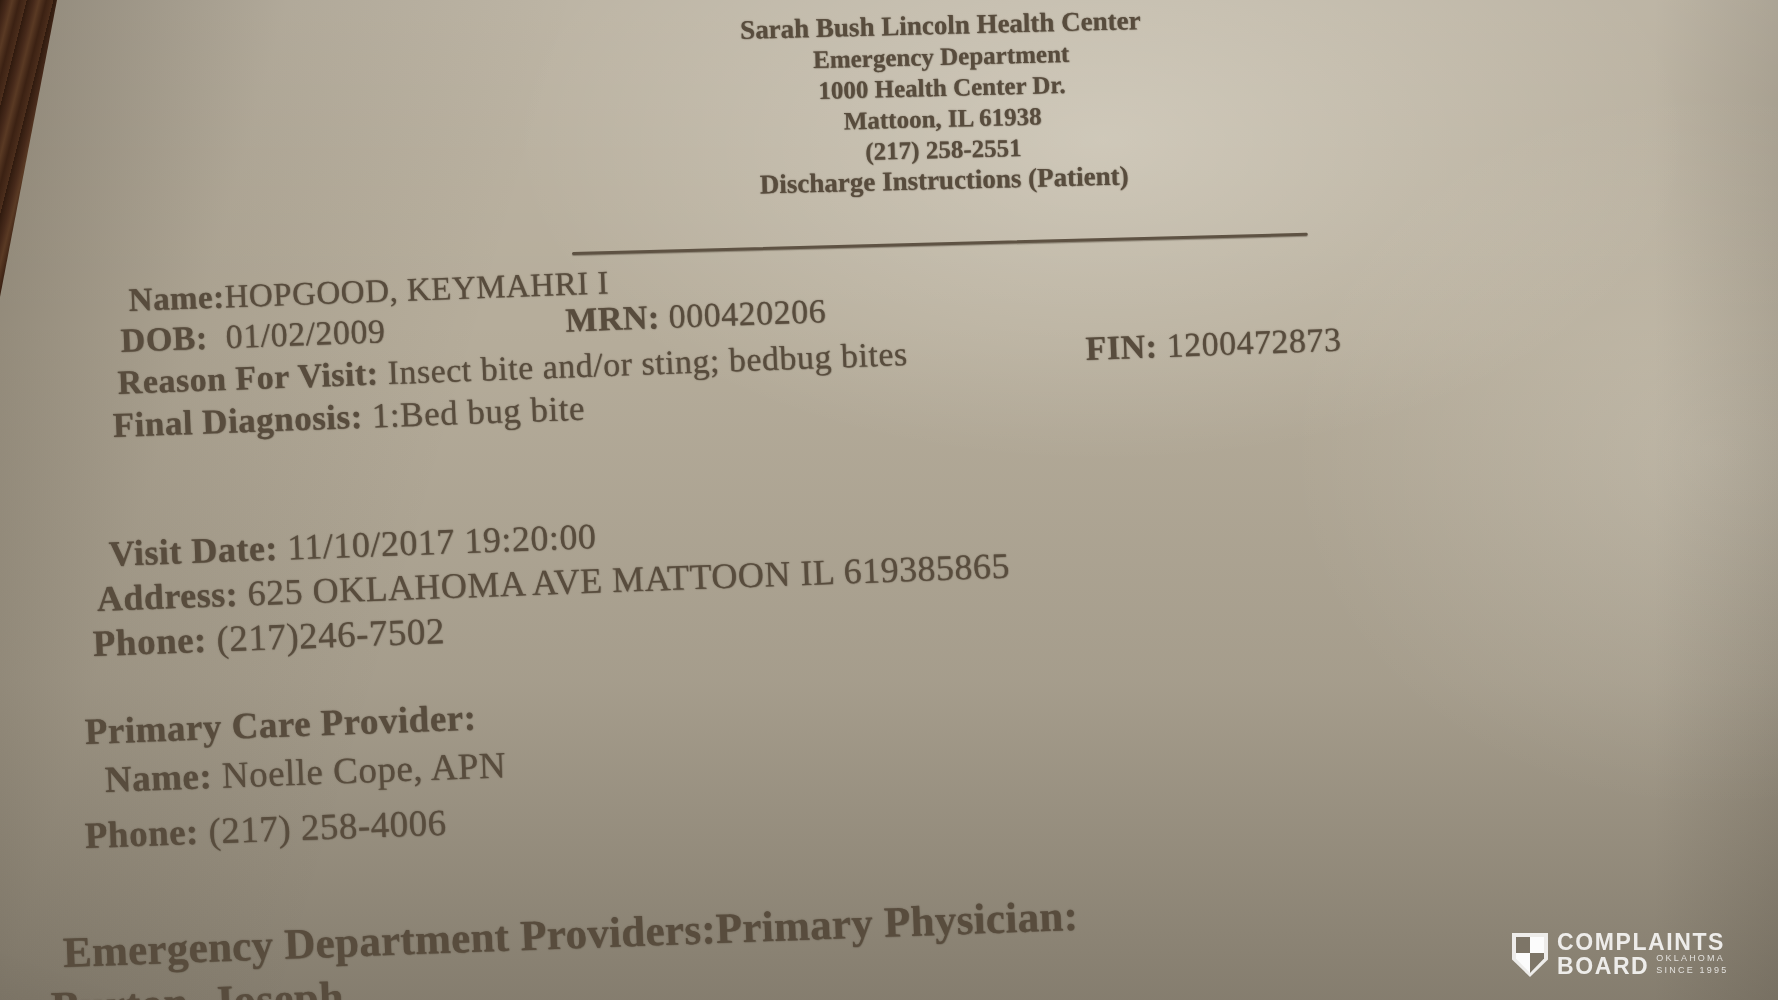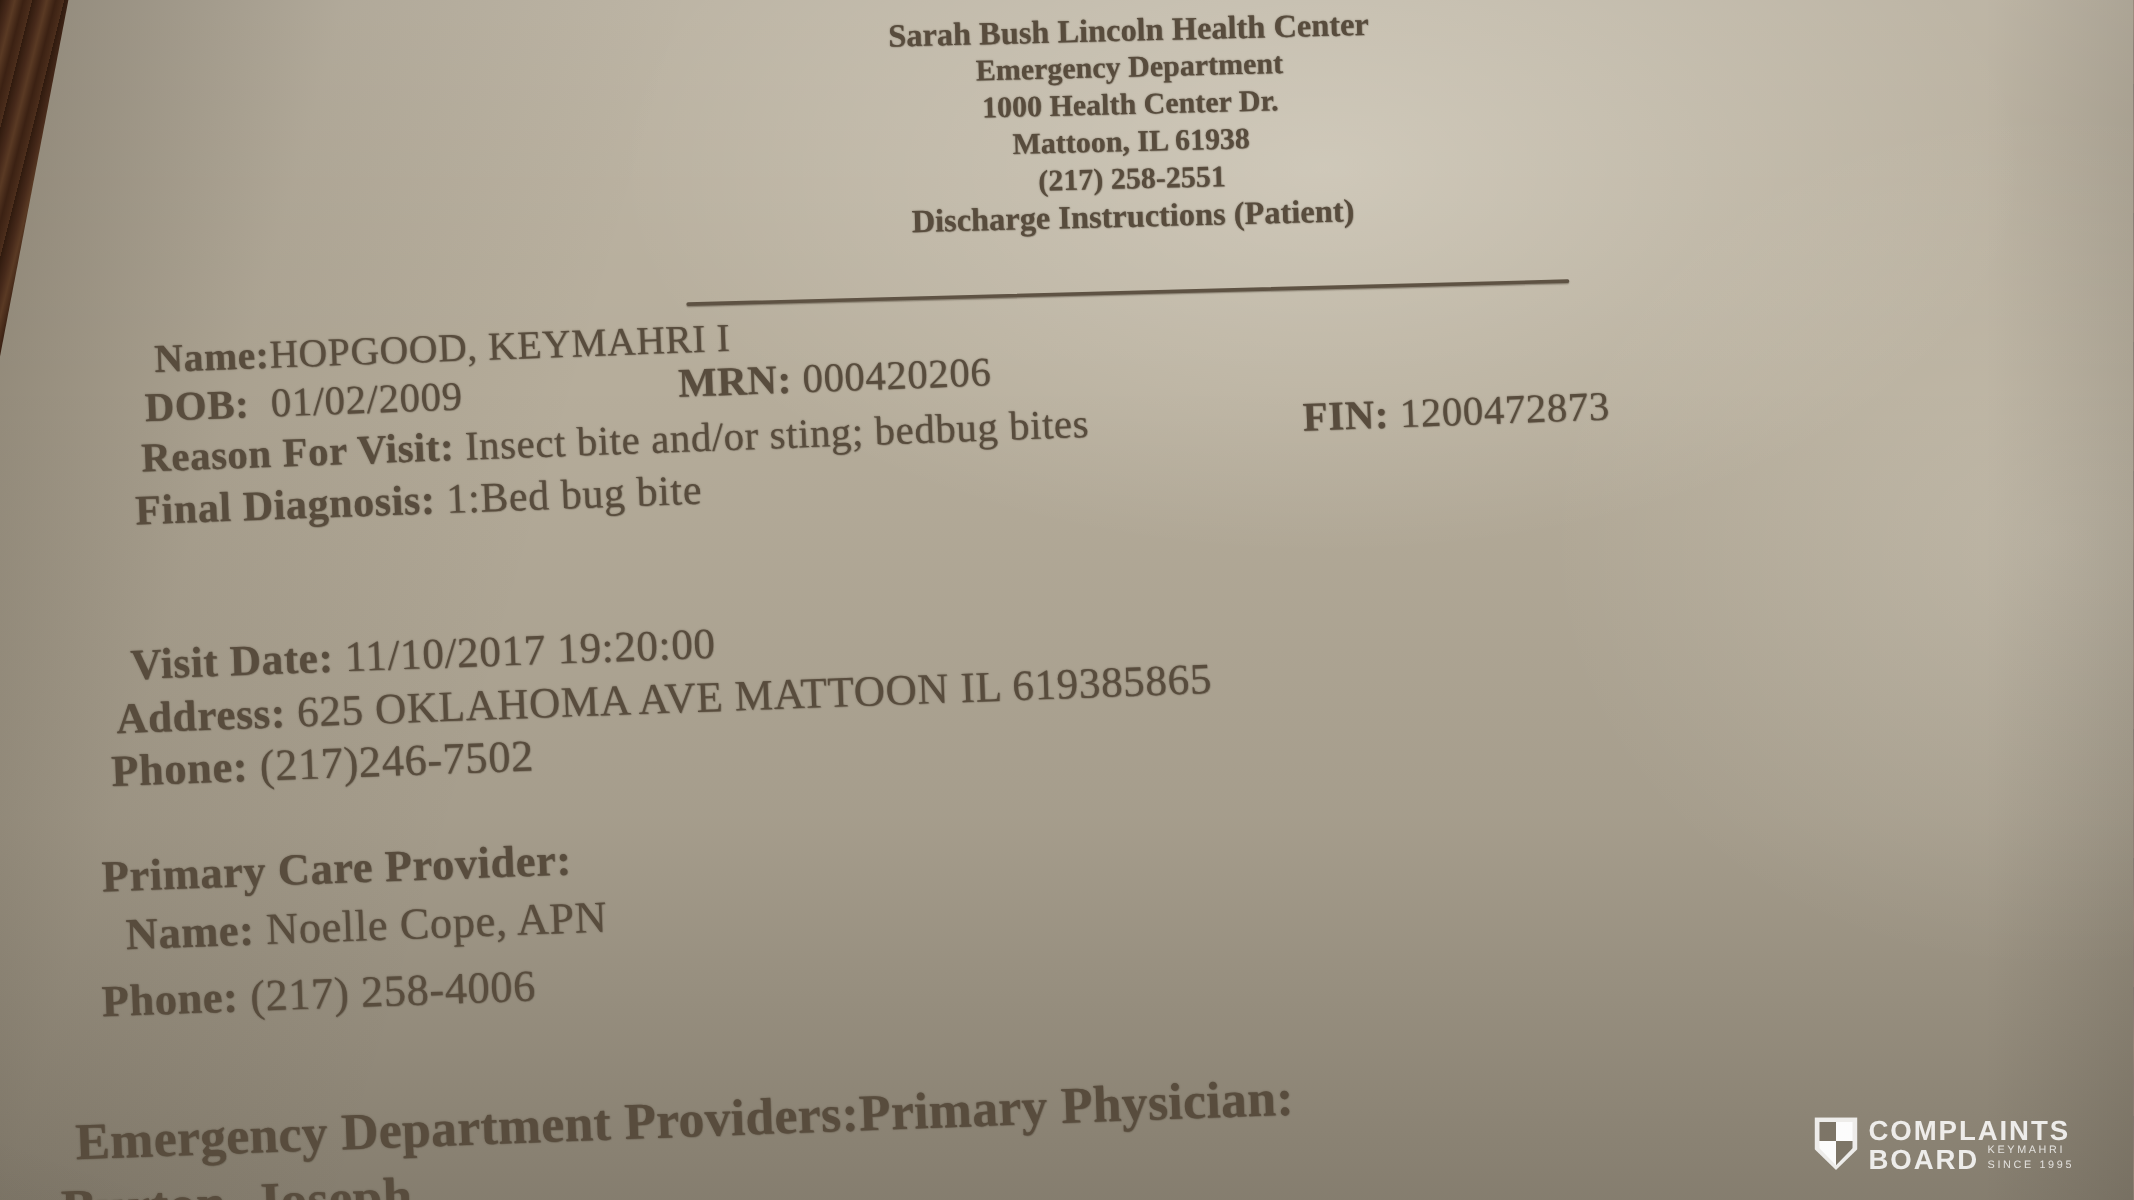--- a/index.html
+++ b/index.html
@@ -42,21 +42,21 @@
   .rule{
     position:absolute;left:572px;top:252px;width:736px;height:3px;
     background:#5e5243;border-radius:2px;
     transform:rotate(-1.5deg);transform-origin:left center;
     box-shadow:0 1px 1px rgba(72,62,48,0.45);
   }
   .mrn-inline{position:absolute;left:445px;top:-4px;}
   
   .wm{
     position:absolute;left:1512px;top:931px;
-    display:flex;align-items:flex-start;gap:9px;
+    display:flex;align-items:flex-end;gap:9px;
     color:rgba(255,255,255,0.85);
     font-family:"Liberation Sans","DejaVu Sans",sans-serif;
   }
   .wm-shield{width:36px;height:44px;background:rgba(255,255,255,0.85);
     clip-path:polygon(0 0,100% 0,100% 60%,50% 100%,0 60%);position:relative;}
   .wm-shield-inner{
     position:absolute;inset:4px;
     clip-path:polygon(0 0,100% 0,100% 60%,50% 100%,0 60%);
     background:
       conic-gradient(at 50% 44%,
@@ -148,18 +148,18 @@
 
 <div class="wm">
   <div class="wm-shield">
     <div class="wm-shield-inner"></div>
   </div>
   <div>
     <div class="wm-text1">COMPLAINTS</div>
     <div class="wm-row2">
       <div class="wm-text2">BOARD</div>
       <div>
-        <div class="wm-tag">KEYMAHRI</div>
+        <div class="wm-tag">OKLAHOMA</div>
         <div class="wm-tag">SINCE 1995</div>
       </div>
     </div>
   </div>
 </div>
 
 </body></html>

